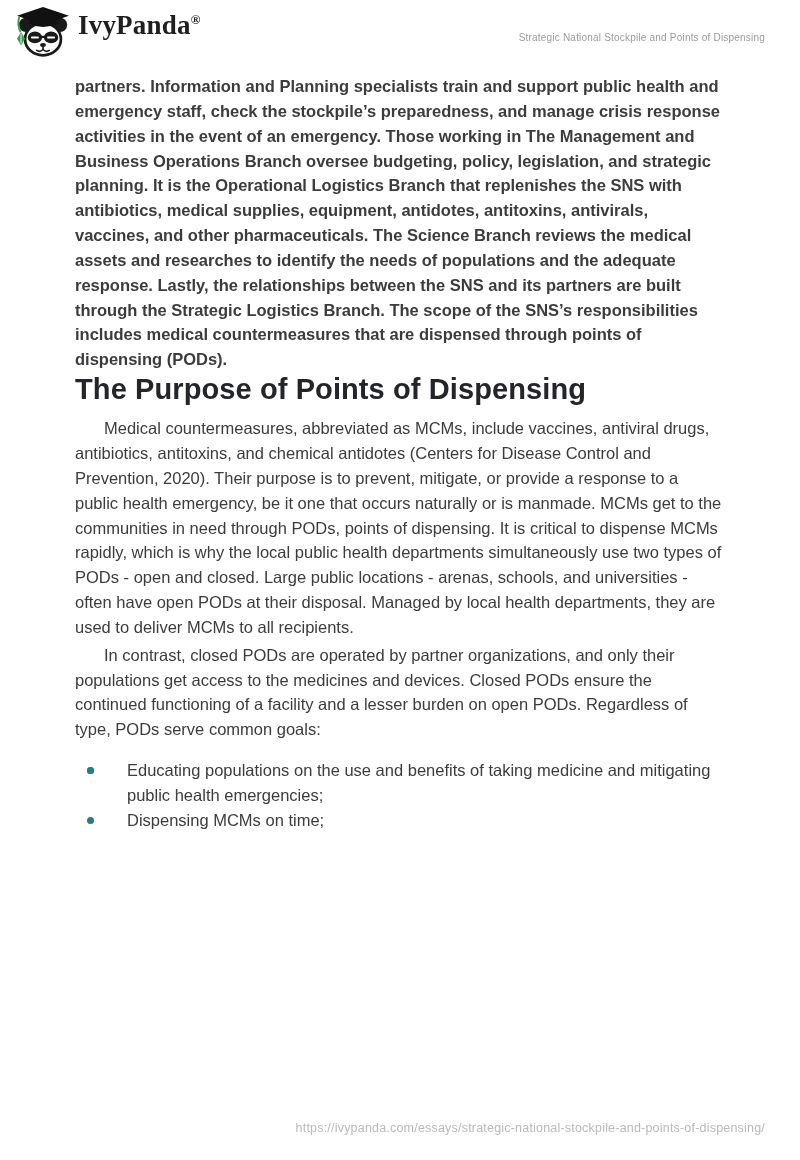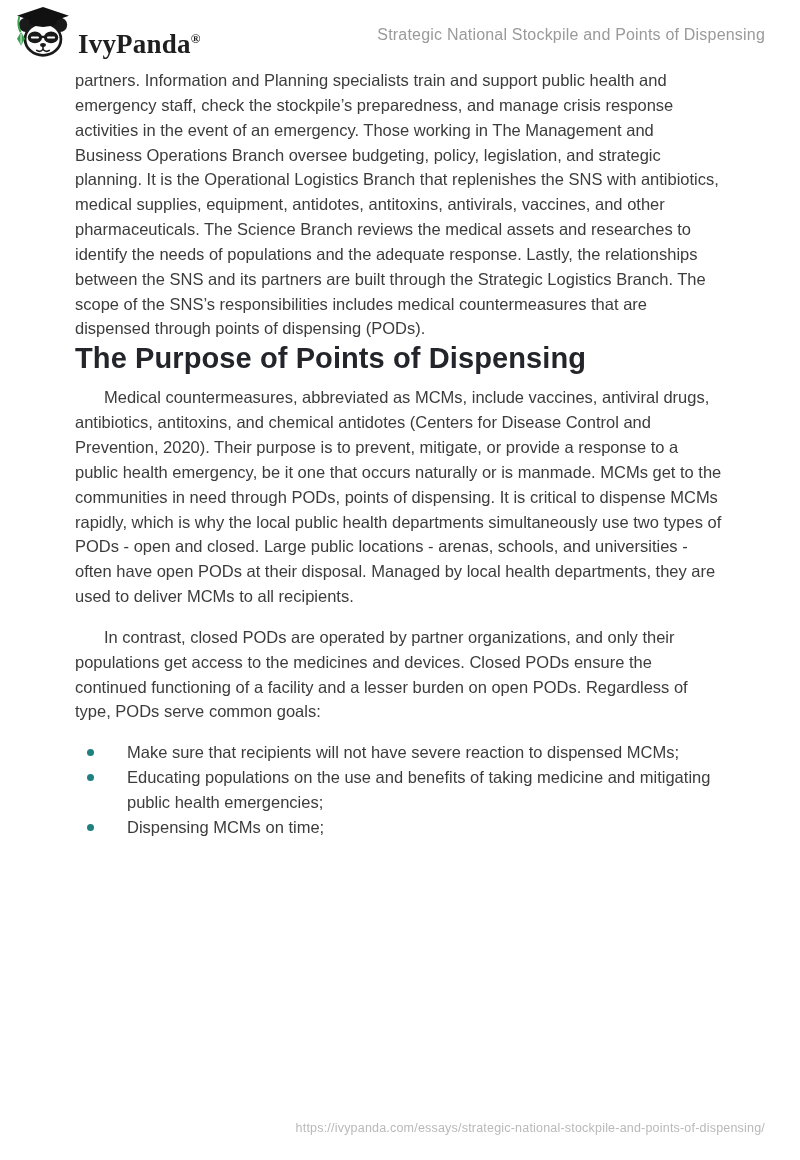--- a/index.html
+++ b/index.html
@@ -20,21 +20,21 @@
   
   .header {
     display: flex;
     justify-content: space-between;
     align-items: flex-start;
     padding: 6px 35px 0 14px;
     height: 58px;
   }
   .logo {
     display: flex;
-    align-items: flex-end;
+    align-items: flex-start;
     gap: 6px;
     text-decoration: none;
   }
   .logo-icon { width: 58px; height: 52px; display: block; }
   .logo-text {
     font-family: "Liberation Serif", serif;
     font-weight: 700;
     font-size: 27px;
     color: #1f1f1f;
     letter-spacing: 0.2px;
@@ -42,35 +42,35 @@
     margin-top: 6px;
   }
   .logo-reg {
     font-family: "Liberation Serif", serif;
     font-weight: 700;
     font-size: 13px;
     color: #1f1f1f;
     vertical-align: super;
   }
   .doc-title {
-    margin-top: 20px;
-    font-size: 16px;
+    margin-top: 26px;
+    font-size: 10px;
     color: var(--header-title, #9a9a9a);
     letter-spacing: 0.2px;
   }
 
   
   .content {
     padding: 0 77px 0 75px;
     color: var(--body-text, #3c3c3c);
     font-size: 16.5px;
     line-height: 24.85px;
   }
-  .para { margin-top: 16px; }
-  .para.first { margin-top: 10px; }
+  .para { margin-top: 3px; }
+  .para.first { margin-top: 16px; font-weight: bold; }
   .para.indented { text-indent: 29px; }
 
   .section-heading {
     font-size: 29px;
     line-height: 34px;
     font-weight: 700;
     color: var(--heading-text, #24252a);
     letter-spacing: 0.1px;
   }
   .para.after-heading { margin-top: 10px; }
@@ -147,21 +147,20 @@
 
     <h2 class="section-heading">The Purpose of Points of Dispensing</h2>
 
     <p class="para indented after-heading">Medical countermeasures, abbreviated as MCMs, include vaccines, antiviral drugs, antibiotics, antitoxins, and chemical antidotes (Centers for Disease Control and Prevention, 2020). Their purpose is to prevent, mitigate, or provide a response to a public health emergency, be it one that occurs naturally or is manmade. MCMs get to the communities in need through PODs, points of dispensing. It is critical to dispense MCMs rapidly, which is why the local public health departments simultaneously use two types of PODs - open and closed. Large public locations - arenas, schools, and universities - often have open PODs at their disposal. Managed by local health departments, they are used to deliver MCMs to all recipients.</p>
 
     <p class="para indented">In contrast, closed PODs are operated by partner organizations, and only their populations get access to the medicines and devices. Closed PODs ensure the continued functioning of a facility and a lesser burden on open PODs. Regardless of type, PODs serve common goals:</p>
 
     <ul class="goals-list">
       <li>
         <span class="bullet-dot"></span>
-        <span>Make sure that recipients will not have severe reaction to dispensed MCMs;</span>
       </li>
       <li>
         <span class="bullet-dot"></span>
         <span>Educating populations on the use and benefits of taking medicine and mitigating public health emergencies;</span>
       </li>
       <li>
         <span class="bullet-dot"></span>
         <span>Dispensing MCMs on time;</span>
       </li>
     </ul>

